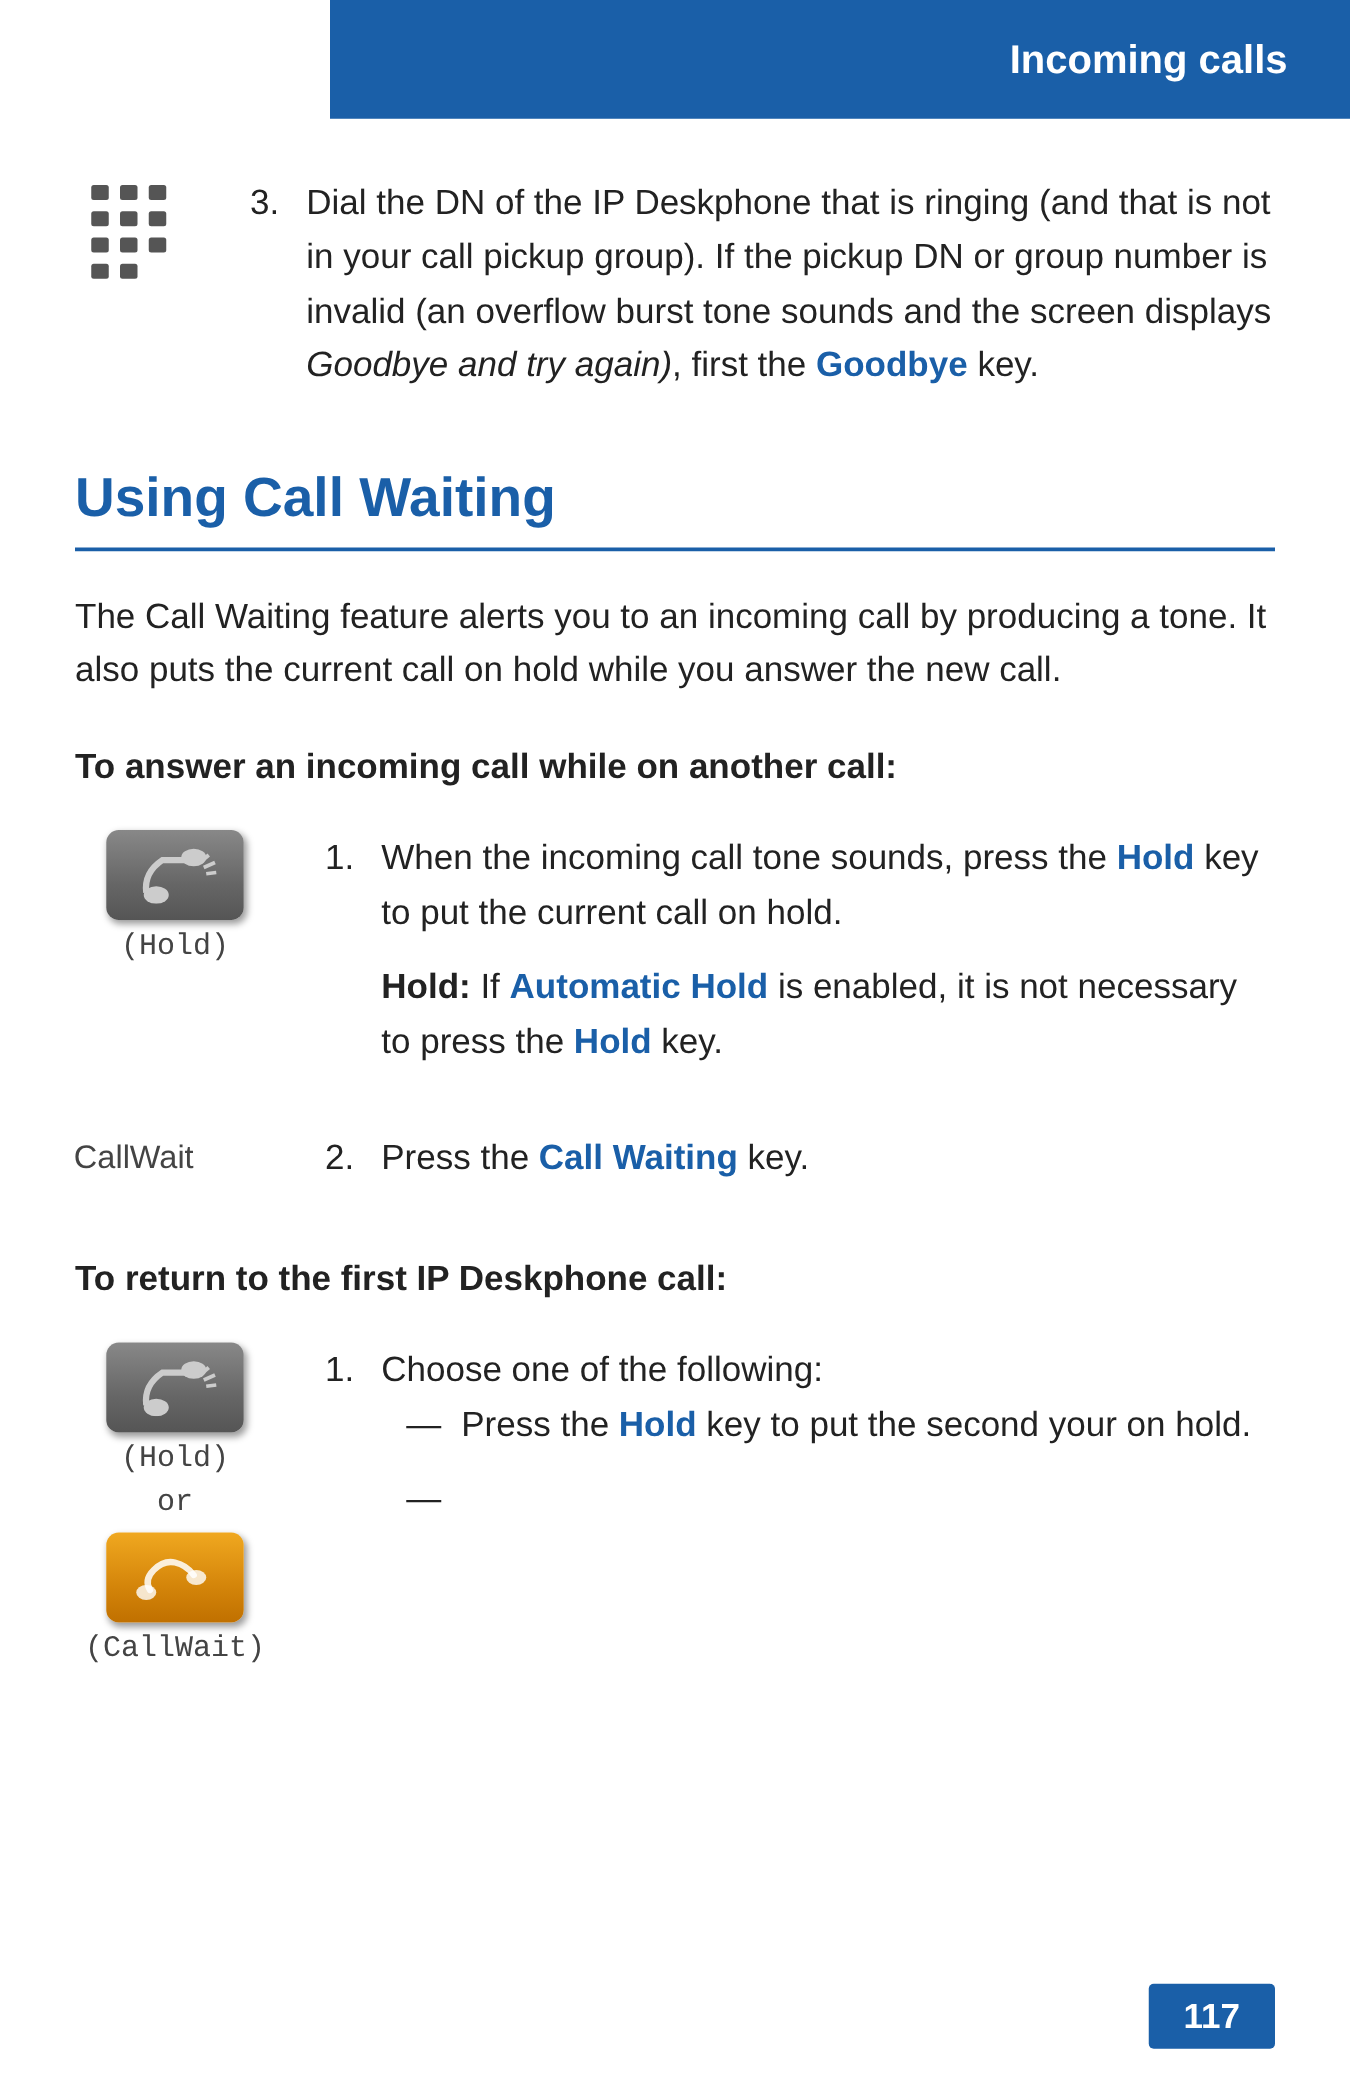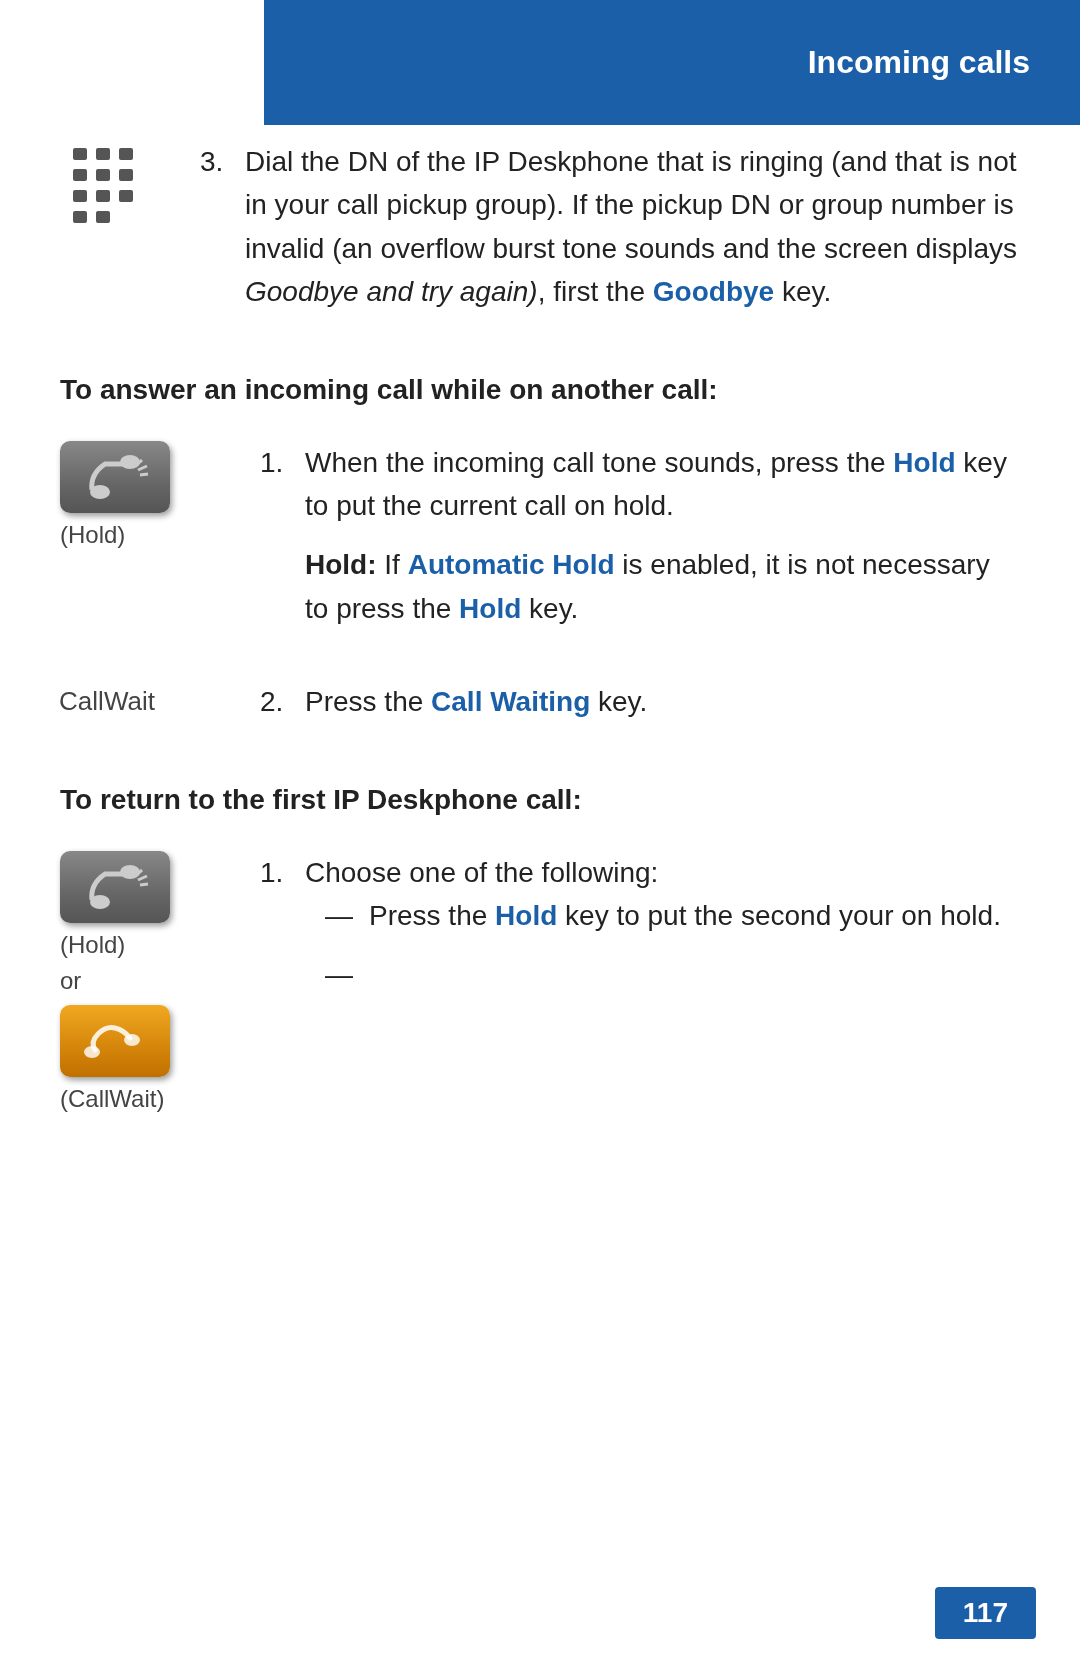--- a/index.html
+++ b/index.html
@@ -13,21 +13,21 @@
       color: #222;
       position: relative;
     }
 
     
     .header-bar {
       position: absolute;
       top: 0;
       left: 264px;
       right: 0;
-      height: 125px;
+      height: 95px;
       background: #1a5fa8;
       display: flex;
       align-items: center;
       justify-content: flex-end;
       padding-right: 50px;
     }
 
     .header-title {
       color: #ffffff;
       font-size: 32px;
@@ -145,22 +145,23 @@
       display: flex;
       align-items: flex-start;
       margin-bottom: 50px;
     }
 
     .icon-col {
       width: 160px;
       min-width: 160px;
       display: flex;
       flex-direction: column;
-      align-items: flex-start;
+      align-items: center;
       margin-right: 40px;
+      font-family: Liberation Mono, monospace;
     }
 
     .instruction-text {
       flex: 1;
       font-size: 28px;
       line-height: 1.55;
     }
 
     .note-text {
       margin-top: 16px;
@@ -222,21 +223,21 @@
 
     .dash {
       margin-right: 16px;
       min-width: 20px;
     }
 
     
     .page-number-area {
       position: absolute;
       bottom: 30px;
-      right: 44px;
+      right: 60px;
       background: #1a5fa8;
       color: #fff;
       font-size: 28px;
       font-weight: bold;
       padding: 10px 28px;
       border-radius: 4px;
     }
 
     .step-row {
       display: flex;
@@ -281,20 +282,24 @@
     <div class="step-content">
       <div class="step-row">
         <span class="step-num-col">3.</span>
         <div class="step-body">
           <span>Dial the DN of the IP Deskphone that is ringing (and that is not in your call pickup group). If the pickup DN or group number is invalid (an overflow burst tone sounds and the screen displays </span><span class="italic-text">Goodbye and try again)</span><span>, first the </span><span class="blue-bold">Goodbye</span><span> key.</span>
         </div>
       </div>
     </div>
   </div>
 
+  <div class="section-title-area">
+    <div class="section-title">Using Call Waiting</div>
+    <div class="section-intro">The Call Waiting feature alerts you to an incoming call by producing a tone. It also puts the current call on hold while you answer the new call.</div>
+  </div>
 
   <div class="subsection-heading">To answer an incoming call while on another call:</div>
 
   <div class="instruction-row">
     <div class="icon-col">
 
       <div class="hold-key-img">
         <svg width="70" height="45" viewBox="0 0 70 45">
 
           <ellipse cx="20" cy="38" rx="10" ry="7" fill="#ccc"></ellipse>

